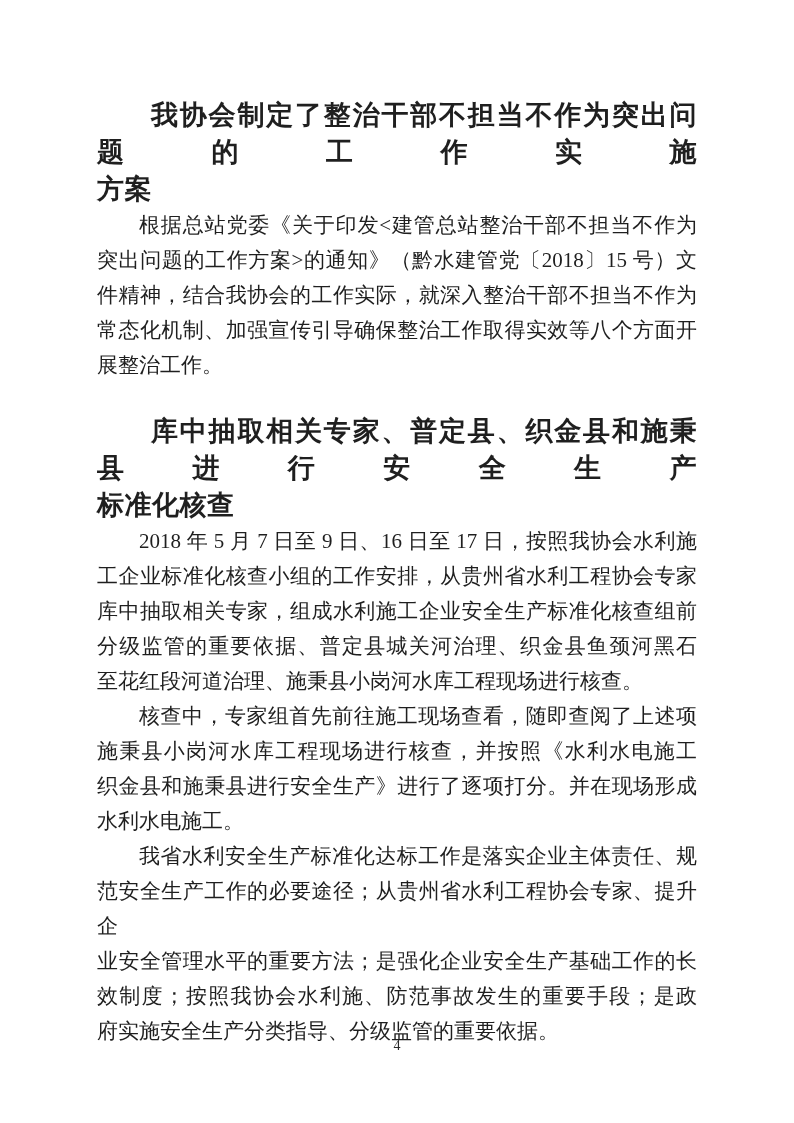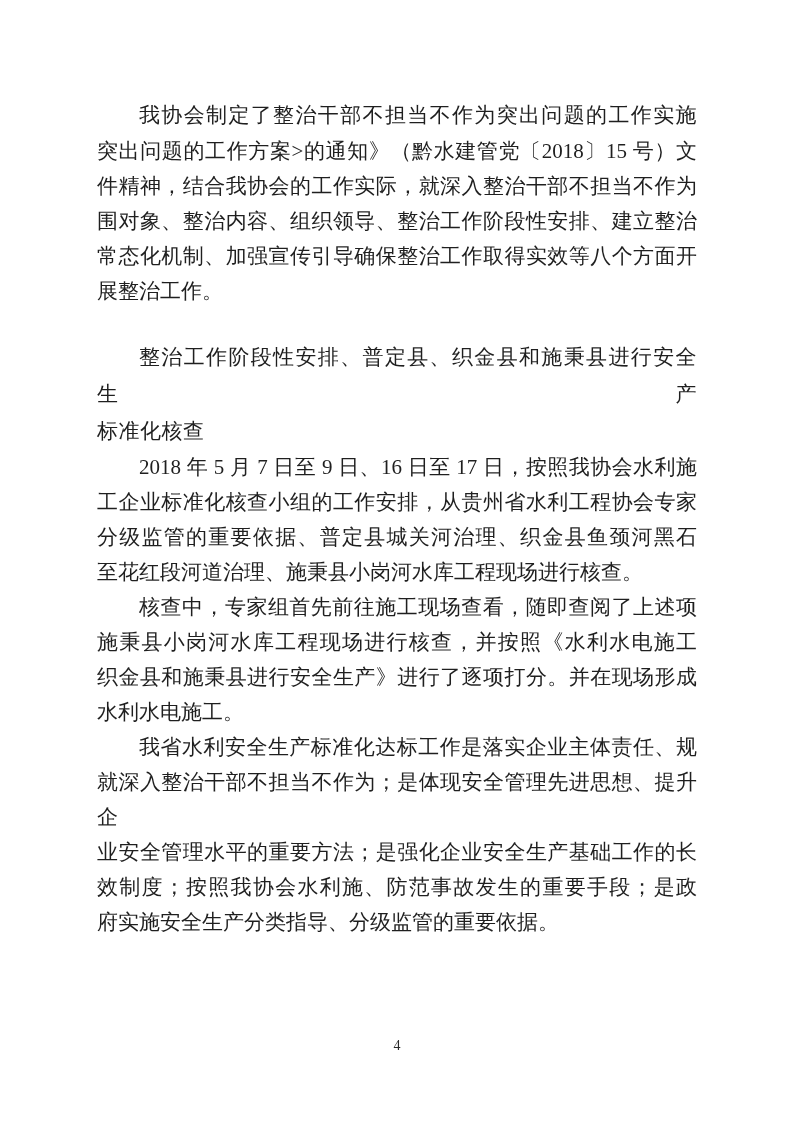--- a/index.html
+++ b/index.html
@@ -15,23 +15,23 @@
   }
   .content {
     position: absolute;
     left: 97px;
     top: 97px;
     width: 600px;
   }
   .section { display: block; }
   .section + .section { margin-top: 30px; }
   .h-line {
-    font-size: 21px;
+    font-size: 27px;
     line-height: 37px;
-    font-weight: 400;
+    font-weight: 700;
     letter-spacing: 0.5px;
   }
   .b-line {
     font-size: 21px;
     line-height: 35px;
   }
   .jl {
     text-align: justify;
     text-align-last: justify;
     text-justify: inter-character;
@@ -51,50 +51,52 @@
 </style>
 </head>
 <body>
 
 <div class="page">
   <div class="content">
 
     <div class="section">
       <div class="heading">
         <div class="h-line jl first">我协会制定了整治干部不担当不作为突出问题的工作实施</div>
+        <div class="h-line last">方案</div>
       </div>
       <div class="paragraph">
+        <div class="b-line jl first">根据总站党委《关于印发&lt;建管总站整治干部不担当不作为</div>
         <div class="b-line jl">突出问题的工作方案&gt;的通知》（黔水建管党〔2018〕15 号）文</div>
         <div class="b-line jl">件精神，结合我协会的工作实际，就深入整治干部不担当不作为</div>
-        <div class="b-line jl">围对象、整治内容、组织领导、整治工作阶段性安排、建立整治</div>
         <div class="b-line jl">常态化机制、加强宣传引导确保整治工作取得实效等八个方面开</div>
         <div class="b-line last">展整治工作。</div>
       </div>
     </div>
 
     <div class="section">
       <div class="heading">
-        <div class="h-line jl first">整治工作阶段性安排、普定县、织金县和施秉县进行安全生产</div>
+        <div class="h-line jl first">库中抽取相关专家、普定县、织金县和施秉县进行安全生产</div>
         <div class="h-line last">标准化核查</div>
       </div>
       <div class="paragraph">
         <div class="b-line jl first">2018 年 5 月 7 日至 9 日、16 日至 17 日，按照我协会水利施</div>
         <div class="b-line jl">工企业标准化核查小组的工作安排，从贵州省水利工程协会专家</div>
+        <div class="b-line jl">库中抽取相关专家，组成水利施工企业安全生产标准化核查组前</div>
         <div class="b-line jl">分级监管的重要依据、普定县城关河治理、织金县鱼颈河黑石</div>
         <div class="b-line last">至花红段河道治理、施秉县小岗河水库工程现场进行核查。</div>
       </div>
       <div class="paragraph">
         <div class="b-line jl first">核查中，专家组首先前往施工现场查看，随即查阅了上述项</div>
         <div class="b-line jl">施秉县小岗河水库工程现场进行核查，并按照《水利水电施工</div>
         <div class="b-line jl">织金县和施秉县进行安全生产》进行了逐项打分。并在现场形成</div>
         <div class="b-line last">水利水电施工。</div>
       </div>
       <div class="paragraph">
         <div class="b-line jl first">我省水利安全生产标准化达标工作是落实企业主体责任、规</div>
-        <div class="b-line jl">就深入整治干部不担当不作为；是体现安全管理先进思想、提升企</div>
+        <div class="b-line jl">范安全生产工作的必要途径；从贵州省水利工程协会专家、提升企</div>
         <div class="b-line jl">业安全管理水平的重要方法；是强化企业安全生产基础工作的长</div>
         <div class="b-line jl">效制度；按照我协会水利施、防范事故发生的重要手段；是政</div>
         <div class="b-line last">府实施安全生产分类指导、分级监管的重要依据。</div>
       </div>
     </div>
 
   </div>
 
   <div class="page-number">4</div>
 </div>

